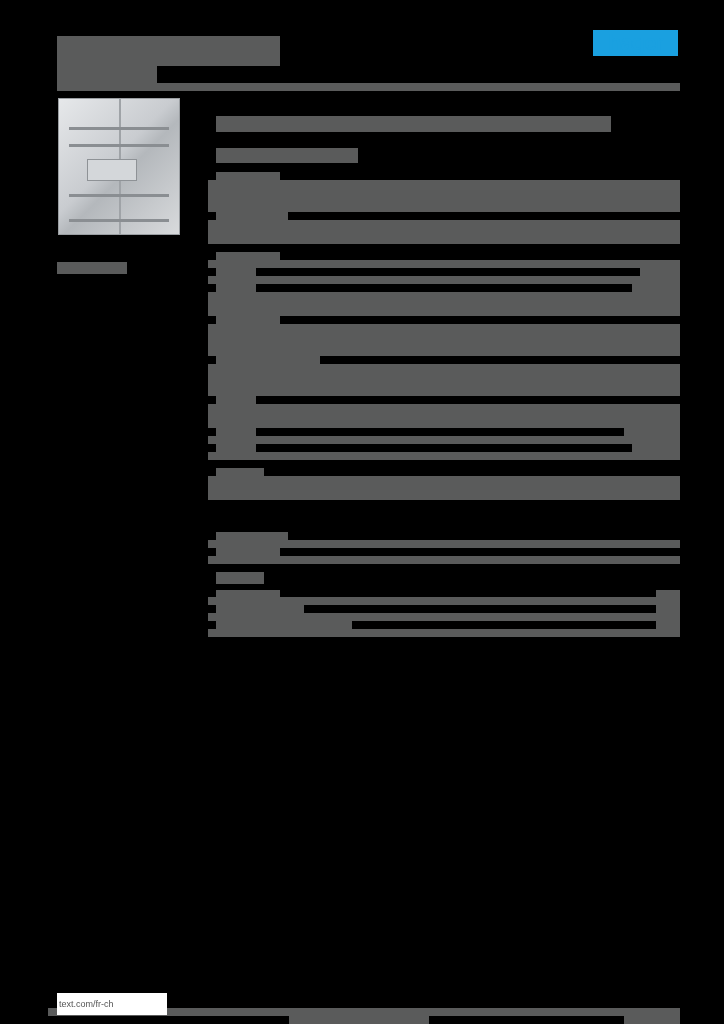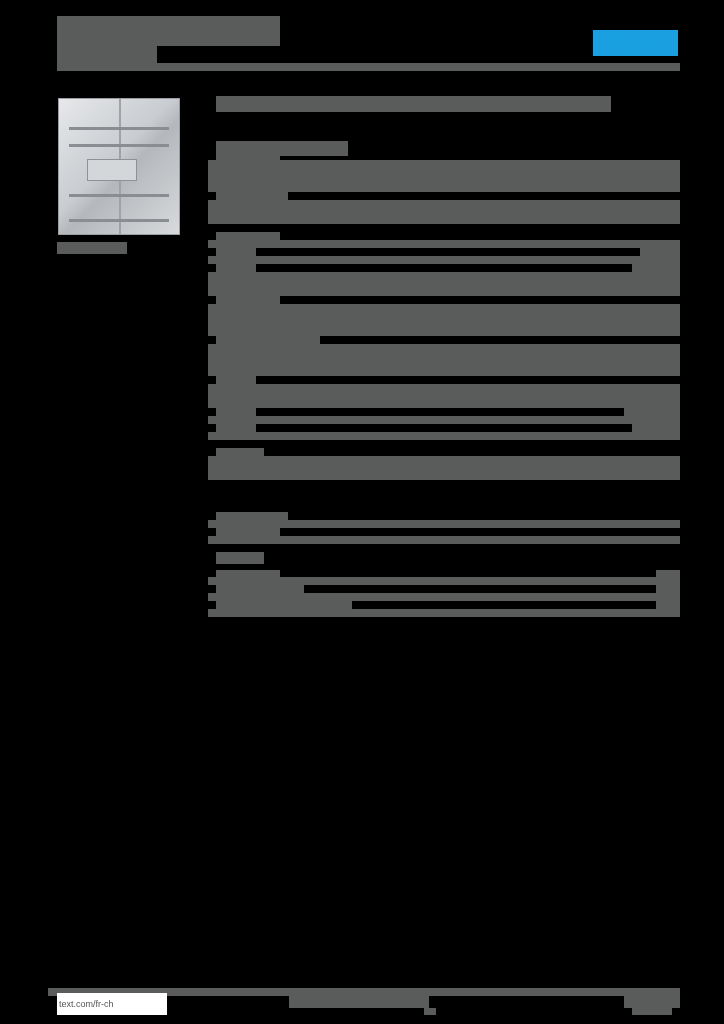--- a/index.html
+++ b/index.html
@@ -1,17 +1,17 @@
 <!DOCTYPE html>
 <html><head>
 <meta charset="utf-8">
 <style>
   html,body{margin:0;padding:0;background:#000;}
   body{width:724px;height:1024px;position:relative;overflow:hidden;font-family:"Liberation Sans",sans-serif;}
-  .blk{position:absolute;background:#5a5b5b;}
+  .blk{position:absolute;background:#5a5b5b;margin-top:20px;}
   .redacted{color:transparent;overflow:hidden;white-space:nowrap;font-size:10px;line-height:1;}
   #logo{position:absolute;left:593px;top:30px;width:85px;height:26px;background:#1aa0e0;color:#1aa0e0;font-weight:bold;font-size:22px;line-height:26px;text-align:center;letter-spacing:-1px;}
   #product-image{position:absolute;left:58px;top:98px;width:120px;height:135px;background:linear-gradient(135deg,#e6e8ea 0%,#c9ccd0 45%,#b4b8bc 55%,#d8dadc 100%);border:1px solid #9a9ea2;overflow:hidden;}
   #product-image .rail{position:absolute;height:3px;background:#8a8e92;}
   #product-image .tab{position:absolute;left:28px;top:60px;width:48px;height:20px;background:#d4d7da;border:1px solid #8e9296;}
   #product-image .fold{position:absolute;left:60px;top:0;width:2px;height:135px;background:#9fa3a7;}
   #footer-link{position:absolute;left:57px;top:993px;width:110px;height:22px;background:#fff;color:#555;font-size:9px;line-height:22px;padding-left:2px;box-sizing:border-box;}
 </style>
 </head>
 <body>
@@ -26,21 +26,21 @@
   <div class="fold"></div>
   <div class="rail" style="left:10px;top:28px;width:100px;"></div>
   <div class="rail" style="left:10px;top:45px;width:100px;"></div>
   <div class="tab"></div>
   <div class="rail" style="left:10px;top:95px;width:100px;"></div>
   <div class="rail" style="left:10px;top:120px;width:100px;"></div>
 </div>
 <div class="blk redacted" style="left:57px;top:242px;width:70px;height:12px;">[redacted image caption]</div>
 
 <div class="blk redacted" style="left:216px;top:96px;width:395px;height:16px;">[redacted article description headline]</div>
-<div class="blk redacted" style="left:216px;top:141px;width:132px;height:15px;">[redacted article number]</div>
+<div class="blk redacted" style="left:216px;top:128px;width:142px;height:15px;">[redacted article number]</div>
 
 <div class="blk redacted" style="left:216px;top:152px;width:64px;height:8px;">[redacted]</div>
 <div class="blk redacted" style="left:208px;top:160px;width:472px;height:32px;">[redacted]</div>
 <div class="blk redacted" style="left:208px;top:200px;width:472px;height:24px;">[redacted]</div>
 <div class="blk" style="left:216px;top:192px;width:72px;height:8px;"></div>
 
 <div class="blk redacted" style="left:216px;top:232px;width:64px;height:8px;">[redacted]</div>
 <div class="blk redacted" style="left:208px;top:240px;width:472px;height:8px;">[redacted]</div>
 <div class="blk" style="left:216px;top:248px;width:40px;height:48px;"></div>
 <div class="blk" style="left:640px;top:248px;width:40px;height:8px;"></div>

